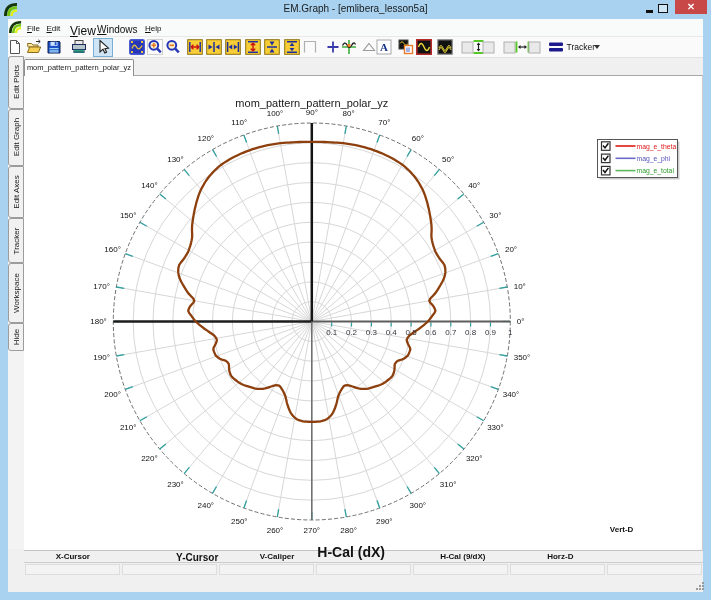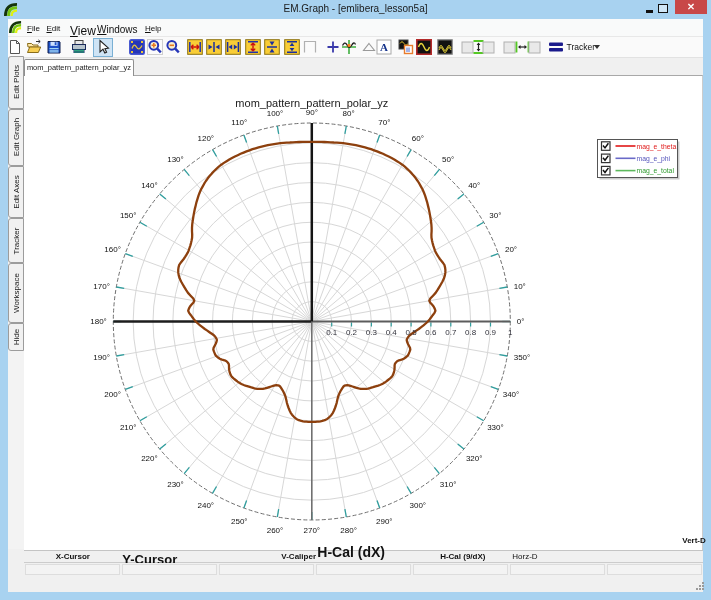--- a/index.html
+++ b/index.html
@@ -334,26 +334,26 @@
 <path d="M603.0 157.8 l2 2.4 l3.4 -4.6" fill="none" stroke="#111" stroke-width="1.5"></path>
 <line x1="615.5" y1="158.3" x2="635.5" y2="158.3" stroke="#6a6ac8" stroke-width="1.6"></line>
 <text x="636.5" y="160.9" font-size="6.8" fill="#5555bb" font-family="Liberation Sans, sans-serif">mag_e_phi</text>
 <rect x="601.5" y="166.4" width="8.5" height="8.5" fill="#fff" stroke="#333" stroke-width="1.2"></rect>
 <path d="M603.0 170.1 l2 2.4 l3.4 -4.6" fill="none" stroke="#111" stroke-width="1.5"></path>
 <line x1="615.5" y1="170.6" x2="635.5" y2="170.6" stroke="#5cb85c" stroke-width="1.6"></line>
 <text x="636.5" y="173.2" font-size="6.8" fill="#2f9a2f" font-family="Liberation Sans, sans-serif">mag_e_total</text>
 </svg>
 <div style="position:absolute;left:24px;top:550px;width:679px;height:12.5px;background:#f0f0f0;border-top:1px solid #c4c4c4;border-bottom:1px solid #cccccc;box-sizing:border-box"></div>
 <div style="position:absolute;left:24.8px;top:551.5px;width:96px;text-align:center;font-size:8px;font-weight:bold;color:#111">X-Cursor</div>
-<div style="position:absolute;left:122.3px;top:551.5px;width:96px;text-align:left;font-size:13px;font-weight:bold;color:#111">Y-Cursor</div>
-<div style="position:absolute;left:220px;top:551.5px;width:96px;text-align:right;font-size:8px;font-weight:bold;color:#111">V-Caliper</div>
+<div style="position:absolute;left:122.3px;top:551.5px;width:96px;text-align:right;font-size:10px;font-weight:bold;color:#111">Y-Cursor</div>
+<div style="position:absolute;left:229px;top:551.5px;width:96px;text-align:center;font-size:8px;font-weight:bold;color:#111">V-Caliper</div>
 <div style="position:absolute;left:317.3px;top:544px;width:96px;text-align:left;font-size:14px;font-weight:bold;color:#111">H-Cal (dX)</div>
 <div style="position:absolute;left:414.8px;top:551.5px;width:96px;text-align:center;font-size:8px;font-weight:bold;color:#111">H-Cal (9/dX)</div>
-<div style="position:absolute;left:512.3px;top:551.5px;width:96px;text-align:left;font-size:8px;font-weight:normal;color:#111">Horz-D</div>
-<div style="position:absolute;left:609.8px;top:536px;width:96px;text-align:right;font-size:8px;font-weight:bold;color:#111">Vert-D</div>
+<div style="position:absolute;left:512.3px;top:551.5px;width:96px;text-align:center;font-size:8px;font-weight:bold;color:#111">Horz-D</div>
+<div style="position:absolute;left:609.8px;top:525px;width:96px;text-align:left;font-size:8px;font-weight:bold;color:#111">Vert-D</div>
 <div style="position:absolute;left:24px;top:562.5px;width:679px;height:13px;background:#f0f0f0"></div>
 <div style="position:absolute;left:24.5px;top:564px;width:95px;height:10.5px;background:#f3f3f3;border:1px solid #dddddd;box-sizing:border-box"></div>
 <div style="position:absolute;left:121.5px;top:564px;width:95px;height:10.5px;background:#f3f3f3;border:1px solid #dddddd;box-sizing:border-box"></div>
 <div style="position:absolute;left:218.5px;top:564px;width:95px;height:10.5px;background:#f3f3f3;border:1px solid #dddddd;box-sizing:border-box"></div>
 <div style="position:absolute;left:315.5px;top:564px;width:95px;height:10.5px;background:#f3f3f3;border:1px solid #dddddd;box-sizing:border-box"></div>
 <div style="position:absolute;left:412.5px;top:564px;width:95px;height:10.5px;background:#f3f3f3;border:1px solid #dddddd;box-sizing:border-box"></div>
 <div style="position:absolute;left:509.5px;top:564px;width:95px;height:10.5px;background:#f3f3f3;border:1px solid #dddddd;box-sizing:border-box"></div>
 <div style="position:absolute;left:606.5px;top:564px;width:95px;height:10.5px;background:#f3f3f3;border:1px solid #dddddd;box-sizing:border-box"></div>
 <svg style="position:absolute;left:694px;top:580px" width="12" height="12">
       <rect x="8" y="2" width="2" height="2" fill="#9a9a9a"></rect>

